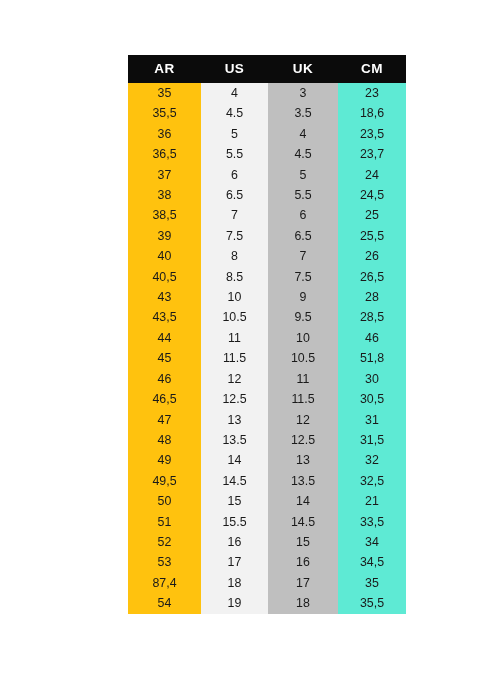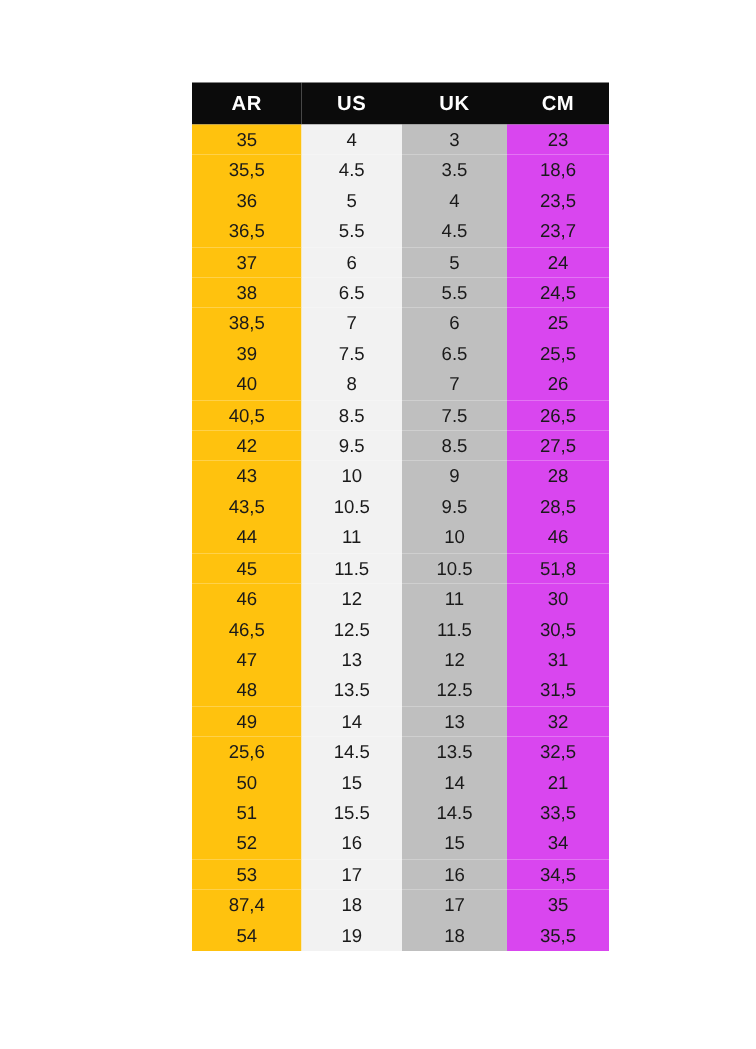--- a/index.html
+++ b/index.html
@@ -52,21 +52,21 @@
     padding: 0;
     height: 20.4px;
     line-height: 20.4px;
     border: none;
     white-space: nowrap;
   }
 
   table.size-table tbody td.cell-ar { background: #FFC20E; }
   table.size-table tbody td.cell-us { background: #F2F2F2; }
   table.size-table tbody td.cell-uk { background: #BFBFBF; }
-  table.size-table tbody td.cell-cm { background: #d946ef; }
+  table.size-table tbody td.cell-cm { background: #5eead4; }
 </style>
 </head>
 <body>
 
 <div id="size-table-wrap">
   <table class="size-table">
     <colgroup>
       <col class="col-ar">
       <col class="col-us">
       <col class="col-uk">
@@ -135,26 +135,20 @@
           <td class="cell-uk">7</td>
           <td class="cell-cm">26</td>
         </tr>
         <tr>
           <td class="cell-ar">40,5</td>
           <td class="cell-us">8.5</td>
           <td class="cell-uk">7.5</td>
           <td class="cell-cm">26,5</td>
         </tr>
         <tr>
-          <td class="cell-ar">42</td>
-          <td class="cell-us">9.5</td>
-          <td class="cell-uk">8.5</td>
-          <td class="cell-cm">27,5</td>
-        </tr>
-        <tr>
           <td class="cell-ar">43</td>
           <td class="cell-us">10</td>
           <td class="cell-uk">9</td>
           <td class="cell-cm">28</td>
         </tr>
         <tr>
           <td class="cell-ar">43,5</td>
           <td class="cell-us">10.5</td>
           <td class="cell-uk">9.5</td>
           <td class="cell-cm">28,5</td>
@@ -195,21 +189,21 @@
           <td class="cell-uk">12.5</td>
           <td class="cell-cm">31,5</td>
         </tr>
         <tr>
           <td class="cell-ar">49</td>
           <td class="cell-us">14</td>
           <td class="cell-uk">13</td>
           <td class="cell-cm">32</td>
         </tr>
         <tr>
-          <td class="cell-ar">25,6</td>
+          <td class="cell-ar">49,5</td>
           <td class="cell-us">14.5</td>
           <td class="cell-uk">13.5</td>
           <td class="cell-cm">32,5</td>
         </tr>
         <tr>
           <td class="cell-ar">50</td>
           <td class="cell-us">15</td>
           <td class="cell-uk">14</td>
           <td class="cell-cm">21</td>
         </tr>

